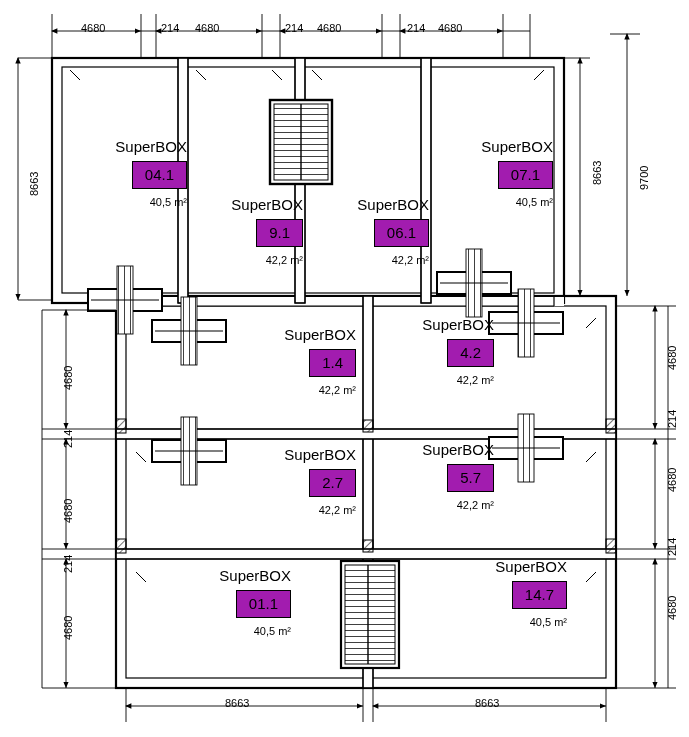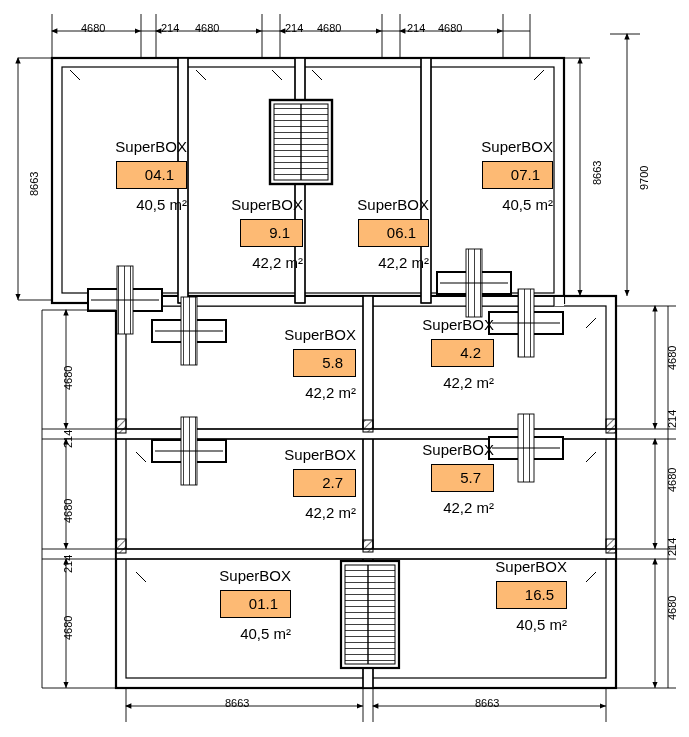--- a/index.html
+++ b/index.html
@@ -28,28 +28,28 @@
     white-space: nowrap;
   }
   .unit .name {
     font-size: 15px;
     letter-spacing: 0px;
     display: block;
   }
   .unit .code {
     display: inline-block;
     border: 1.3px solid #000;
-    padding: 4px 12px 5px 28px;
+    padding: 4px 12px 5px 12px;
     font-size: 15px;
     margin-top: 6px;
-    background: #fdba74;
+    background: #a21caf;
   }
   .unit .area {
     display: block;
-    font-size: 15px;
+    font-size: 11px;
     margin-top: 7px;
   }
   
   .dim {
     position: absolute;
     font-size: 11px;
     white-space: nowrap;
   }
   .dim.vert {
     transform-origin: 0 0;
@@ -263,21 +263,21 @@
 </div>
 
 <div class="unit" style="left:438px; top:138px; width:115px;">
   <span class="name">SuperBOX</span>
   <span class="code">07.1</span>
   <span class="area">40,5 m²</span>
 </div>
 
 <div class="unit" style="left:241px; top:326px; width:115px;">
   <span class="name">SuperBOX</span>
-  <span class="code">5.8</span>
+  <span class="code">1.4</span>
   <span class="area">42,2 m²</span>
 </div>
 
 <div class="unit" style="left:379px; top:316px; width:115px;">
   <span class="name">SuperBOX</span>
   <span class="code">4.2</span>
   <span class="area">42,2 m²</span>
 </div>
 
 <div class="unit" style="left:241px; top:446px; width:115px;">
@@ -293,21 +293,21 @@
 </div>
 
 <div class="unit" style="left:176px; top:567px; width:115px;">
   <span class="name">SuperBOX</span>
   <span class="code">01.1</span>
   <span class="area">40,5 m²</span>
 </div>
 
 <div class="unit" style="left:452px; top:558px; width:115px;">
   <span class="name">SuperBOX</span>
-  <span class="code">16.5</span>
+  <span class="code">14.7</span>
   <span class="area">40,5 m²</span>
 </div>
 
 <div class="dim" style="left:81px; top:22px;">4680</div>
 <div class="dim" style="left:161px; top:22px;">214</div>
 <div class="dim" style="left:195px; top:22px;">4680</div>
 <div class="dim" style="left:285px; top:22px;">214</div>
 <div class="dim" style="left:317px; top:22px;">4680</div>
 <div class="dim" style="left:407px; top:22px;">214</div>
 <div class="dim" style="left:438px; top:22px;">4680</div>

